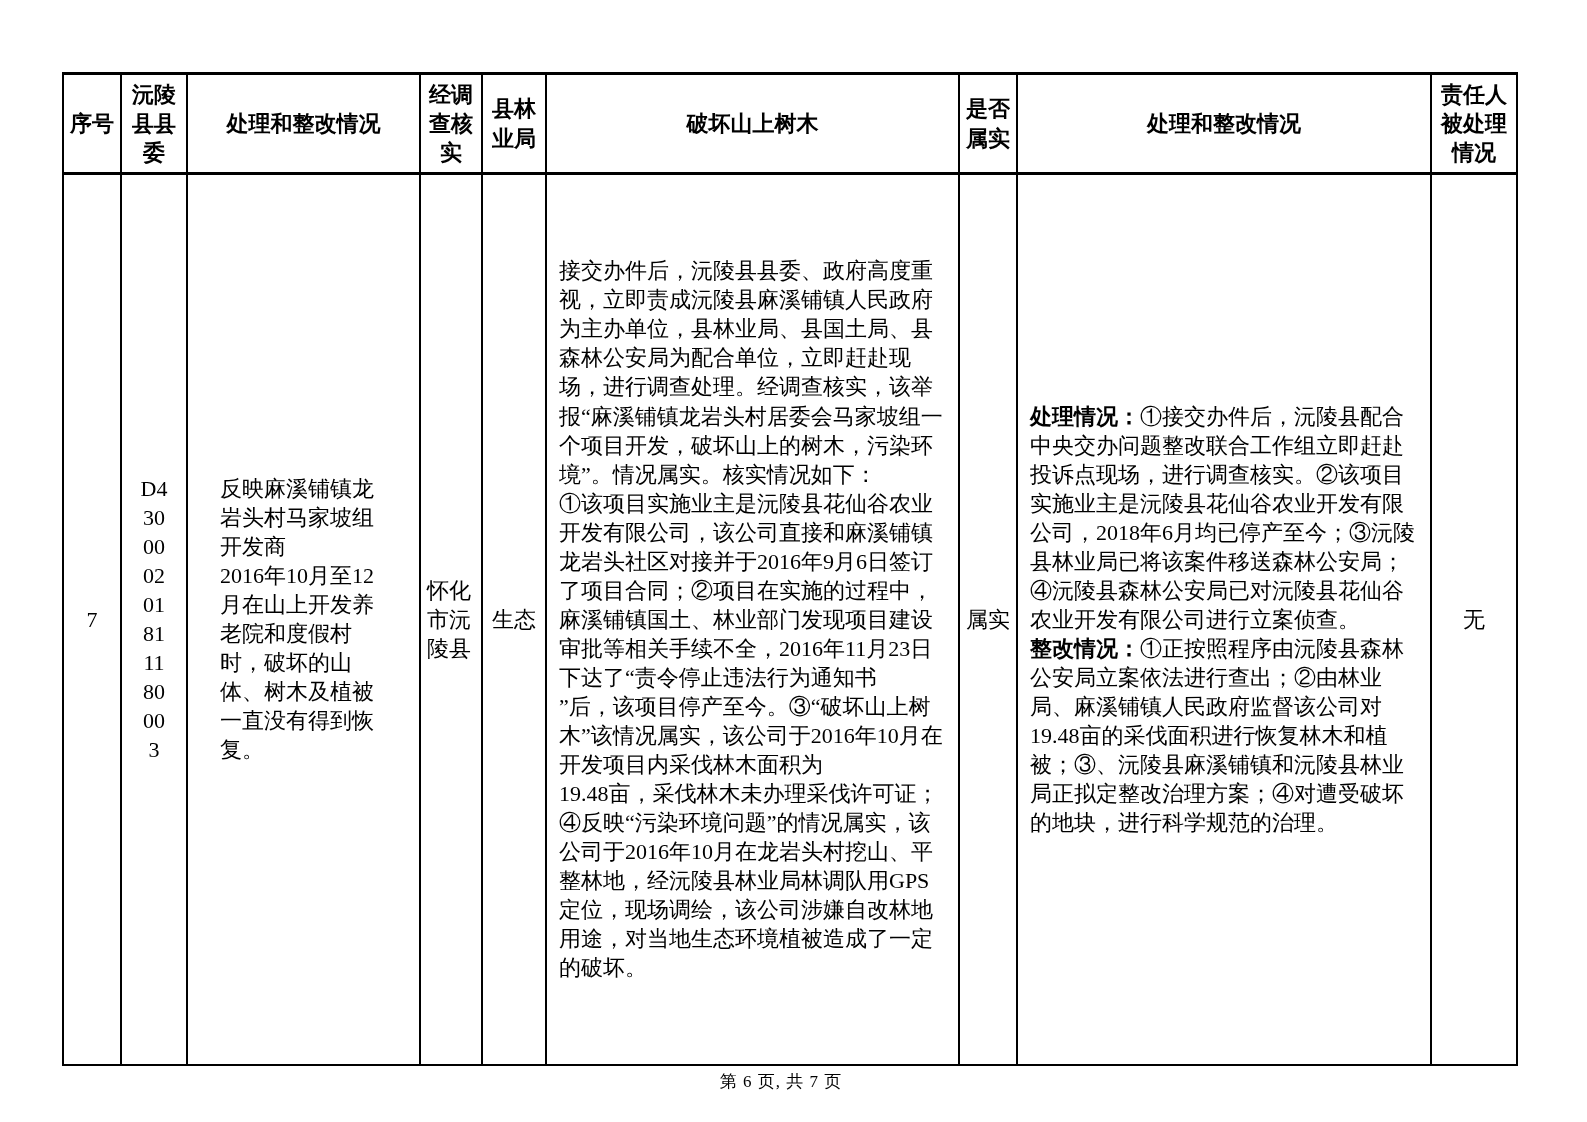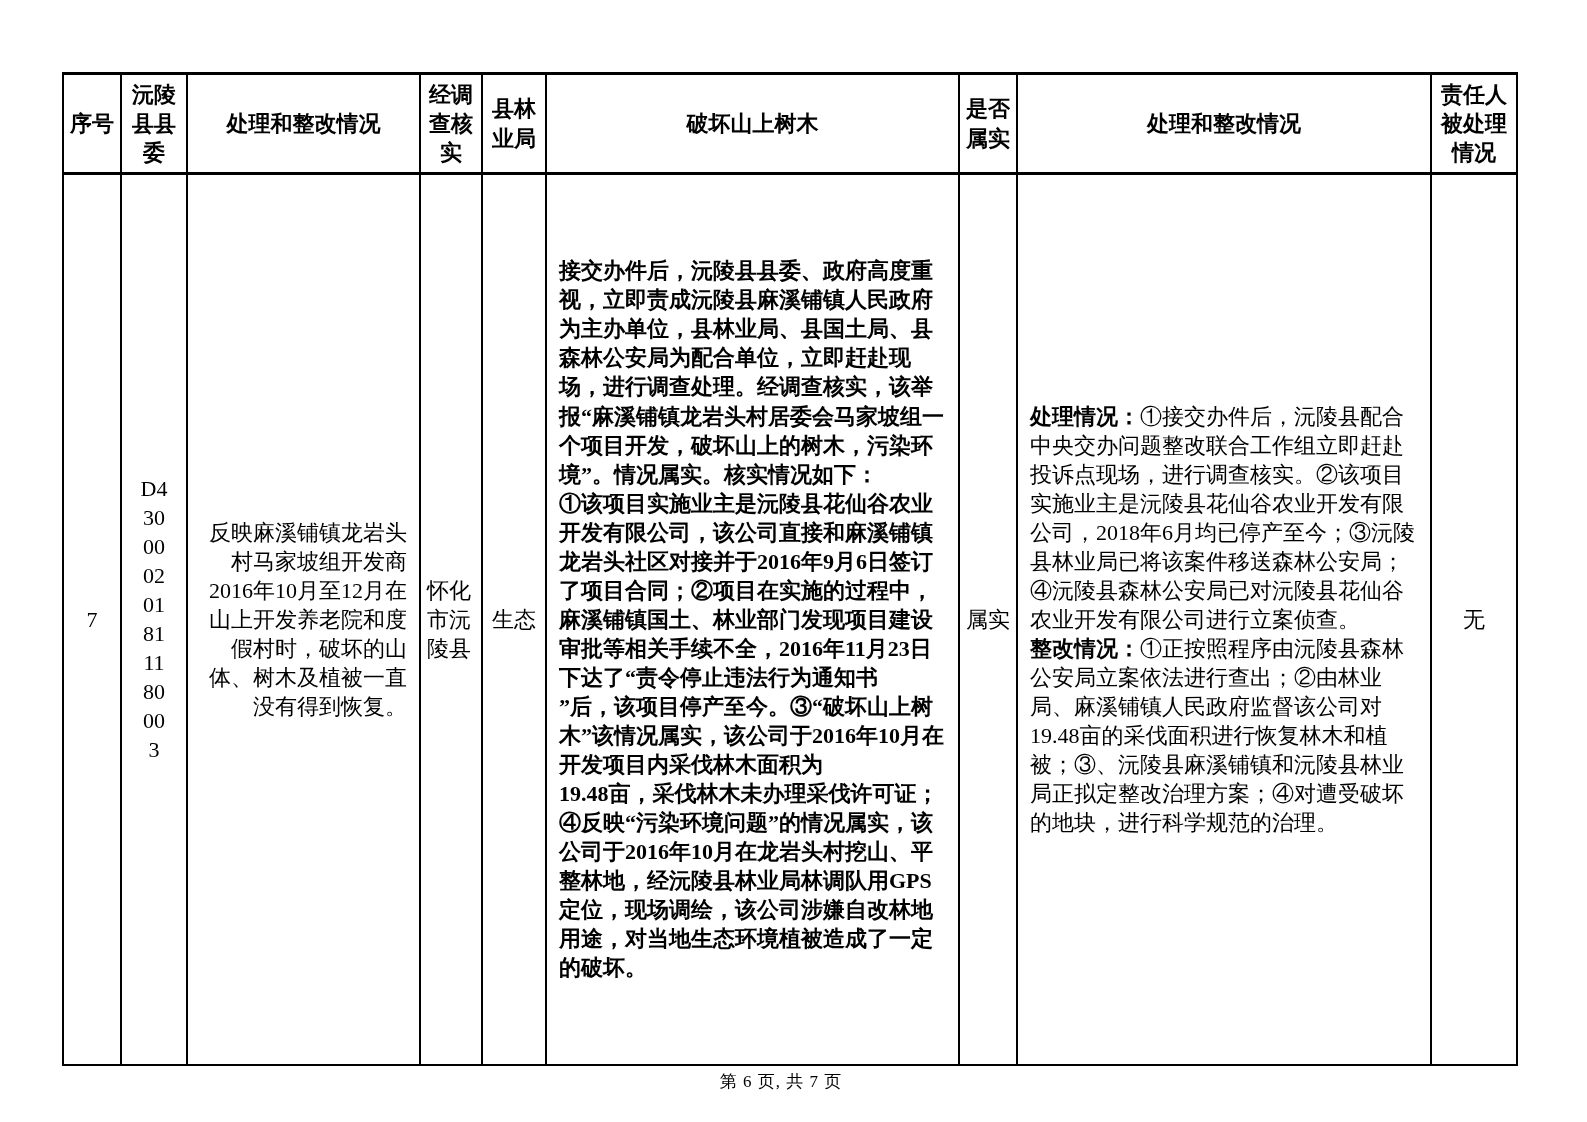--- a/index.html
+++ b/index.html
@@ -38,30 +38,29 @@
   }
   .doc-table tbody td { height: 891px; }
   .c-center { text-align: center; }
   .pre { white-space: pre-line; }
   .cell-case-no {
     text-align: center;
     word-break: break-all;
     padding: 0 16px;
   }
   .cell-problem {
-    text-align: right;
-    padding: 0 12px;
+    text-align: left;
+    padding: 0 32px;
     white-space: pre-line;
   }
   .cell-region { padding: 0 6px; }
   .cell-investigation {
     text-align: left;
     padding: 0 12px;
     white-space: pre-line;
-    font-weight: bold;
   }
   .cell-handling { text-align: left; padding: 0 12px; margin-left: 32px; }
   .cell-handling .para { white-space: pre-line; display: inline; }
   .bold-label { font-weight: bold; }
   .page-footer {
     position: absolute;
     top: 1070px;
     left: 0;
     width: 1562px;
     text-align: center;

